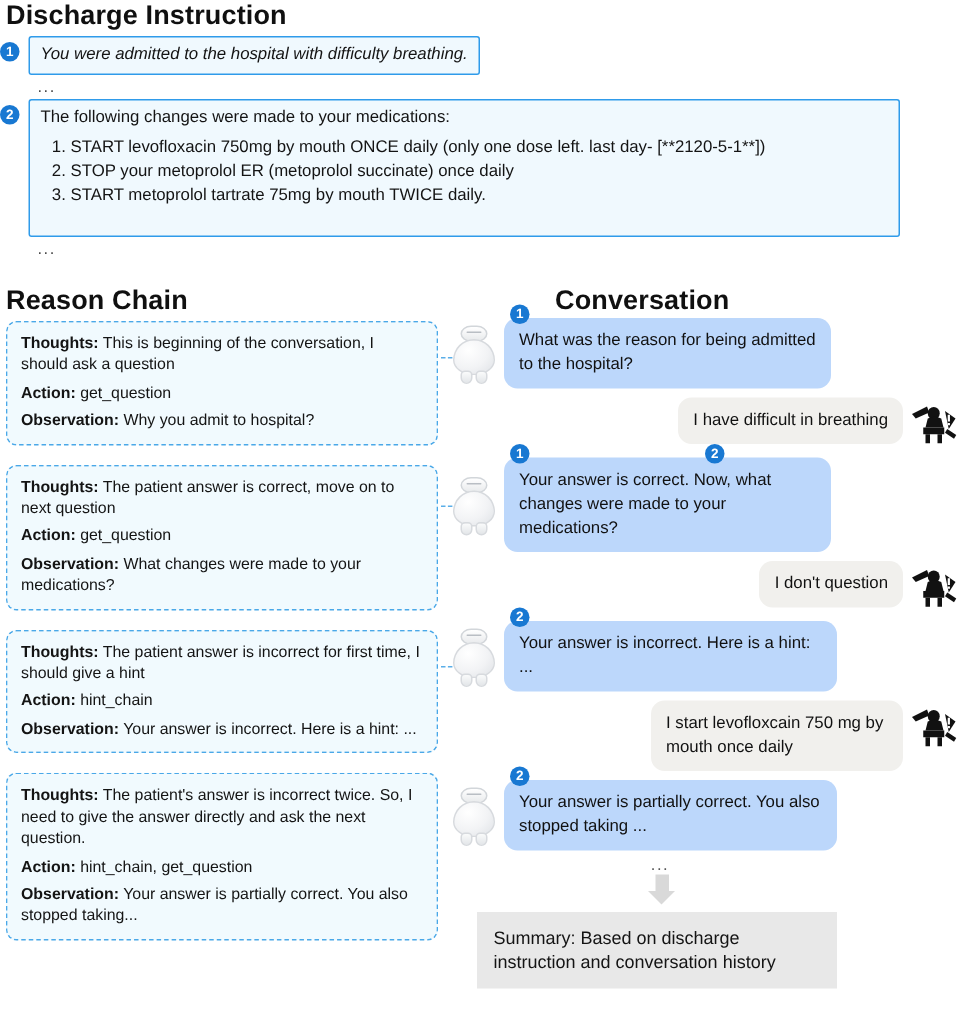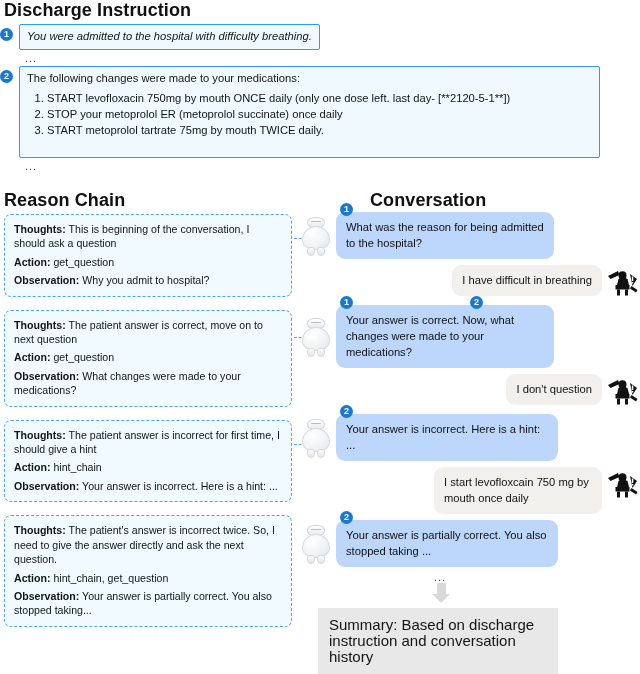--- a/index.html
+++ b/index.html
@@ -202,21 +202,21 @@
   .down-arrow .tip {
     width: 0; height: 0; margin: 0 auto;
     border-left: 9px solid transparent;
     border-right: 9px solid transparent;
     border-top: 9px solid #d9d9d9;
   }
 
   .summary-box {
     background: #e8e8e8;
     padding: 9px 11px 10px 11px;
-    font-size: 15px;
+    font-size: 12px;
     line-height: 16px;
     width: 240px;
     margin-left: 18px;
   }
 </style>
 </head>
 <body>
 
 <div class="section-title" id="discharge-title">Discharge Instruction</div>
 

